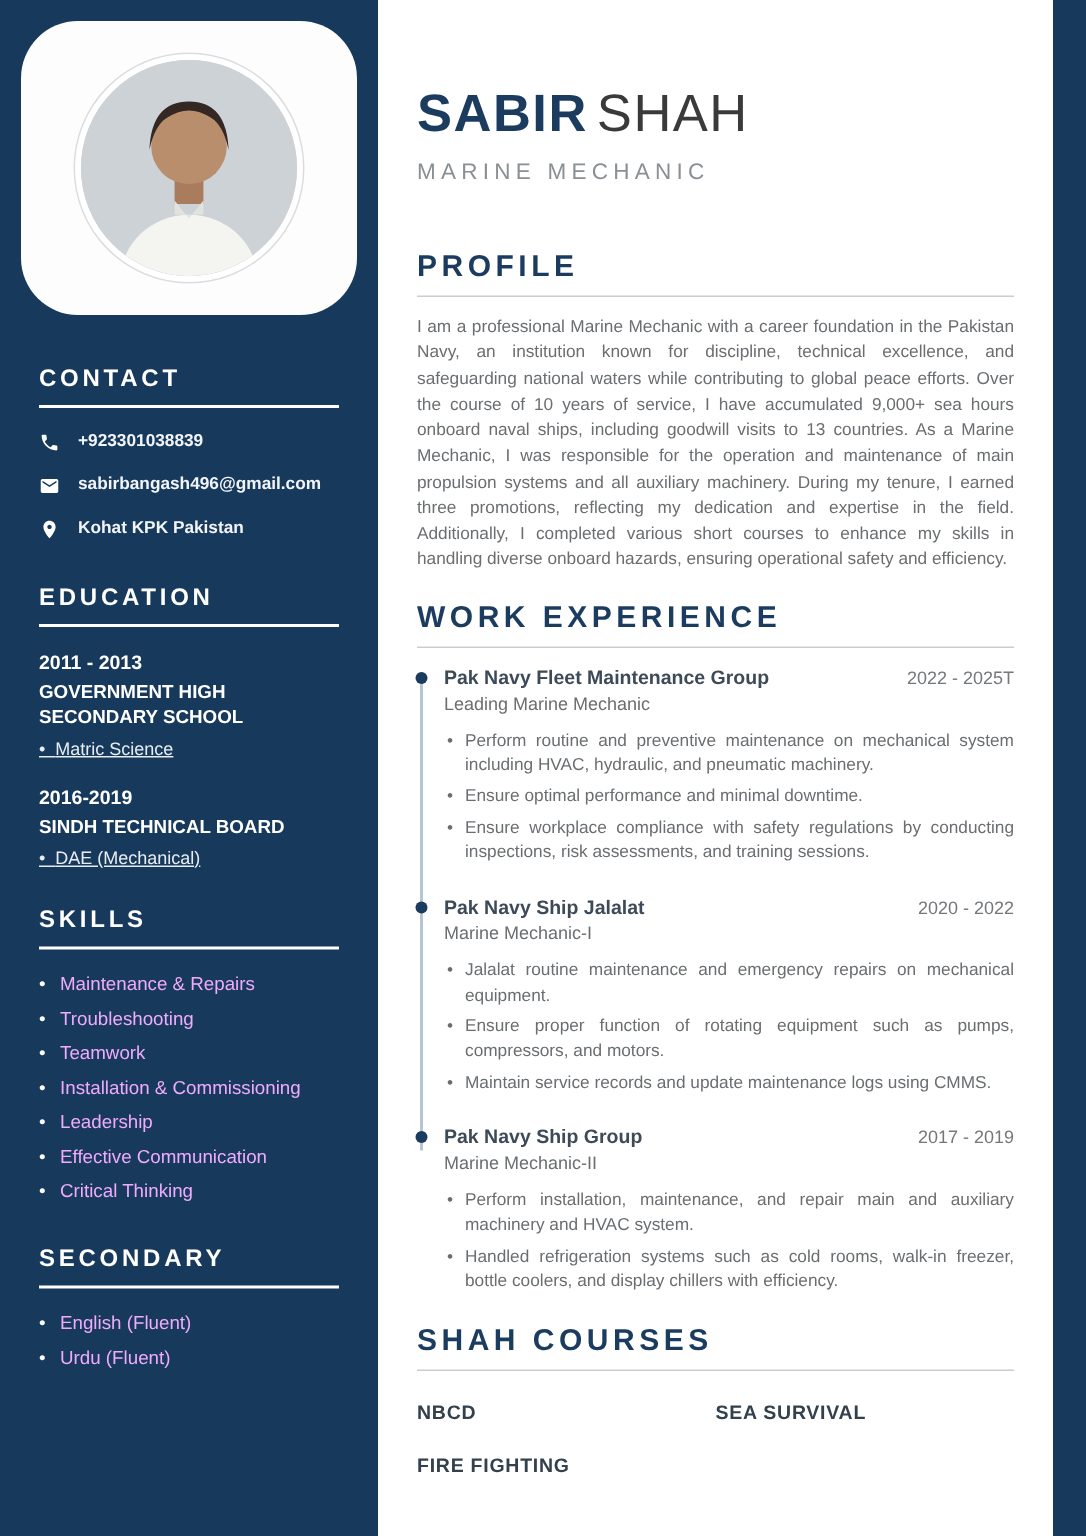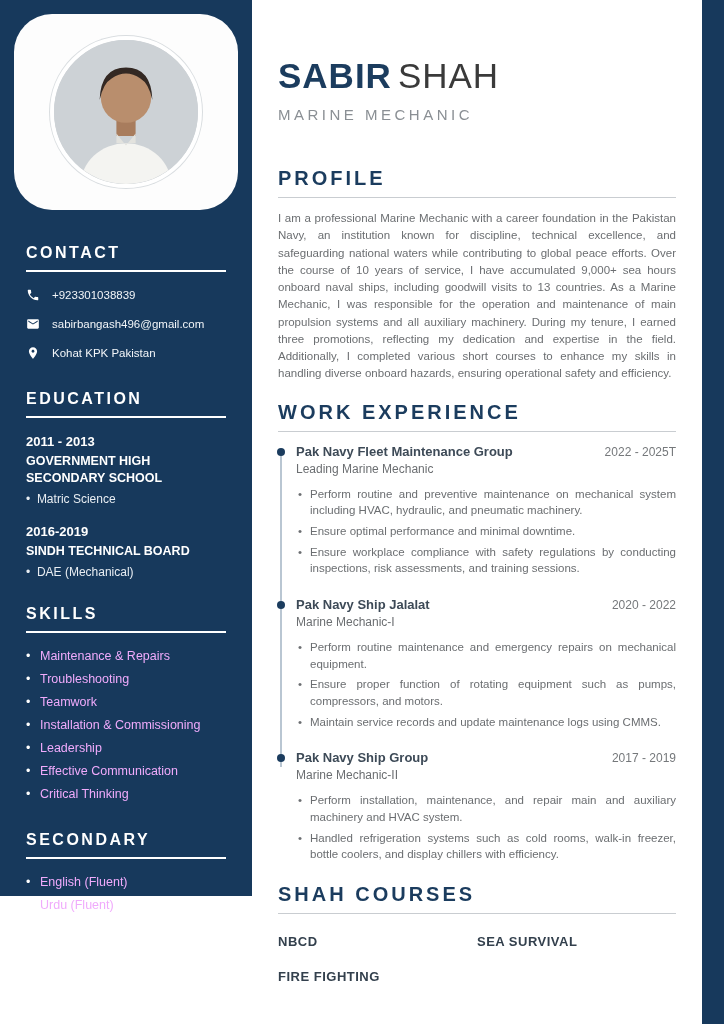--- a/index.html
+++ b/index.html
@@ -17,21 +17,21 @@
     overflow: hidden;
     background: #ffffff;
   }
 
   
   .sidebar {
     width: 252px;
     flex: 0 0 252px;
     background: #17395c;
     color: #ffffff;
-    height: 896px;
+    height: 1024px;
   }
   .photo-card {
     margin: 14px 14px 0 14px;
     height: 196px;
     background: #fdfdfd;
     border-radius: 38px;
     display: flex;
     align-items: center;
     justify-content: center;
   }
@@ -52,34 +52,35 @@
     font-weight: bold;
     letter-spacing: 2.5px;
     color: #ffffff;
     border-bottom: 2px solid #ffffff;
     padding-bottom: 8px;
     margin-bottom: 16px;
   }
   .contact-section { margin-top: 34px; }
   .contact-item {
     display: flex;
-    align-items: center;
+    align-items: flex-start;
     gap: 12px;
     font-size: 11.5px;
     margin-bottom: 15px;
     color: #f2f5f8;
+    font-weight: bold;
   }
   .cicon { width: 14px; height: 14px; flex: 0 0 14px; display: inline-flex; }
   .cicon svg { width: 14px; height: 14px; fill: #ffffff; }
 
   .education-section { margin-top: 30px; }
   .edu-entry { margin-bottom: 18px; }
   .edu-years { font-size: 13px; font-weight: bold; margin-bottom: 4px; }
   .edu-school { font-size: 12.5px; font-weight: bold; line-height: 1.35; margin-bottom: 5px; }
-  .edu-detail { font-size: 12px; color: #e8edf2; }
+  .edu-detail { font-size: 12px; color: #e8edf2; text-decoration: underline; }
   .edu-detail::before { content: "\2022\00a0\00a0"; }
 
   .skills-section { margin-top: 26px; }
   .bullet-list { list-style: none; }
   .bullet-list li {
     font-size: 12.5px;
     color: #f0abfc;
     margin-bottom: 9px;
     padding-left: 14px;
     position: relative;
@@ -324,21 +325,21 @@
           </ul>
         </article>
 
         <article class="job">
           <div class="job-head">
             <span class="job-company">Pak Navy Ship Jalalat</span>
             <span class="job-dates">2020 - 2022</span>
           </div>
           <div class="job-role">Marine Mechanic-I</div>
           <ul class="job-bullets">
-            <li>Perform routine maintenance and emergency repairs on mechanical equipment.</li>
+            <li>Jalalat routine maintenance and emergency repairs on mechanical equipment.</li>
             <li>Ensure proper function of rotating equipment such as pumps, compressors, and motors.</li>
             <li>Maintain service records and update maintenance logs using CMMS.</li>
           </ul>
         </article>
 
         <article class="job">
           <div class="job-head">
             <span class="job-company">Pak Navy Ship Group</span>
             <span class="job-dates">2017 - 2019</span>
           </div>

